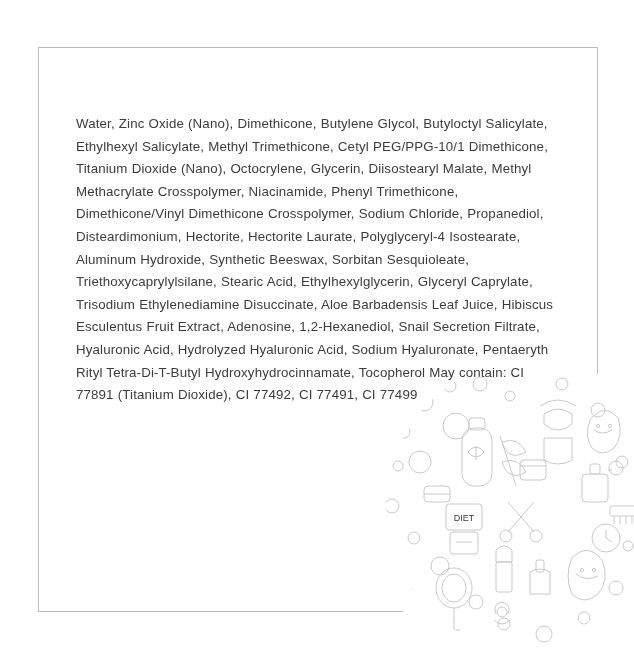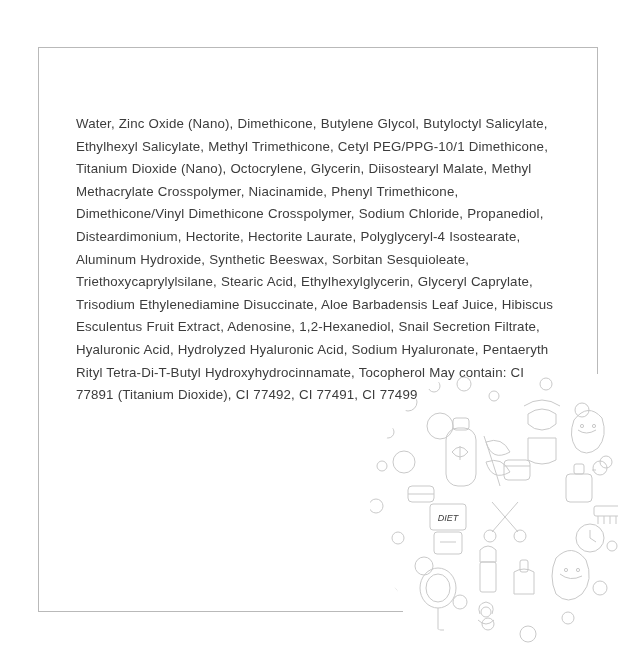--- a/index.html
+++ b/index.html
@@ -63,26 +63,25 @@
     font-size: 13.3px;
     line-height: 22.6px;
     color: #3c3c3c;
     letter-spacing: 0.01em;
     text-align: left;
     word-spacing: 0.02em;
     margin-top: 41px;
   }
   .decor {
     position: absolute;
-    right: 16px;
+    right: 0;
     bottom: 0;
     width: 250px;
     height: 282px;
     pointer-events: none;
-    font-style: italic;
   }
   .decor svg {
     display: block;
   }
 </style>
 </head>
 <body>
 
 <div id="page">
 

